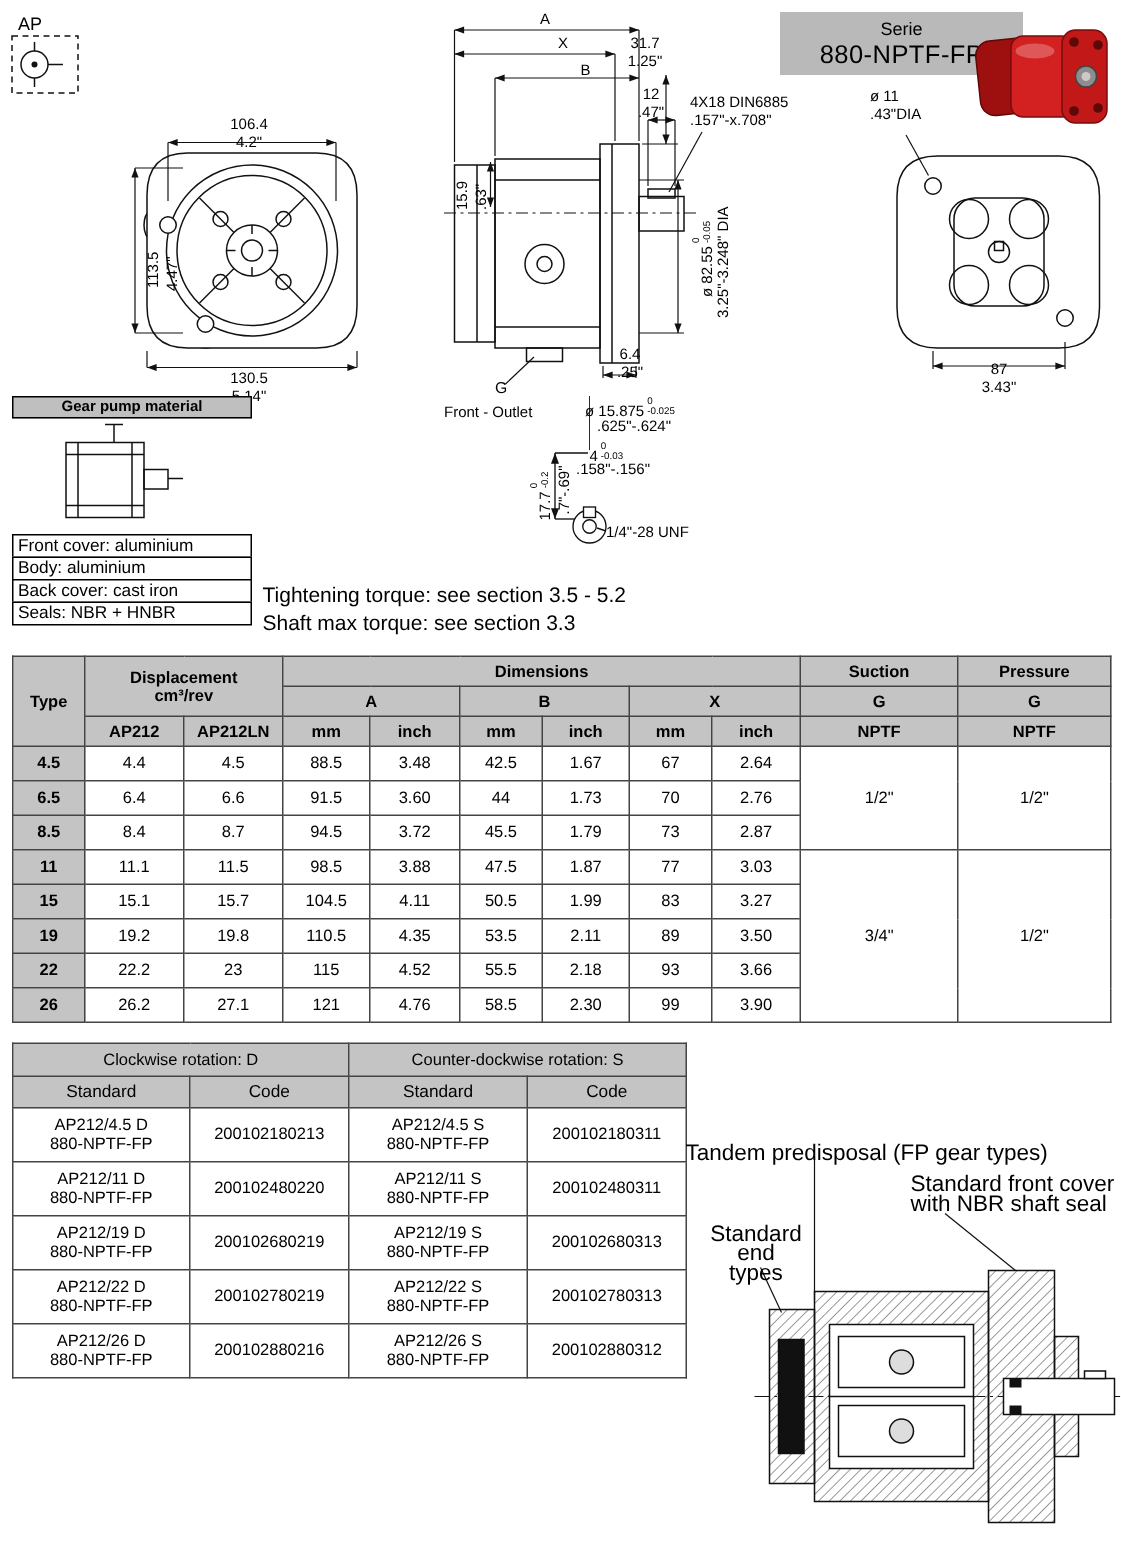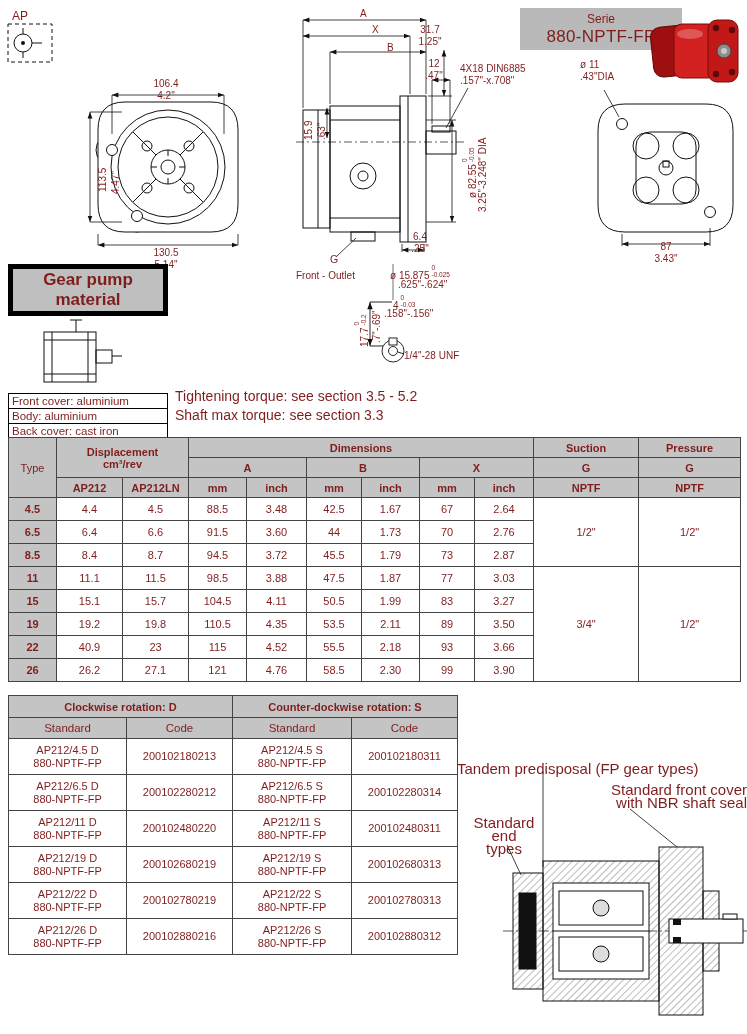--- a/index.html
+++ b/index.html
@@ -1,41 +1,41 @@
 <!DOCTYPE html>
 <html><head>
 <meta charset="utf-8">
 <style>
 *{margin:0;padding:0;box-sizing:border-box}
 html,body{background:#fff}
-.page{position:relative;width:747px;height:1034px;background:#fff;font-family:"Liberation Sans",sans-serif;color:#7f1d1d;overflow:hidden}
+.page{position:relative;width:747px;height:1034px;background:#fff;font-family:"Liberation Sans",sans-serif;color:#000000;overflow:hidden}
 .dlabel{position:absolute;font-size:10px;line-height:11px;white-space:nowrap}
 .rot{transform-origin:0 0;transform:rotate(-90deg)}
 .stack2{position:absolute;display:flex;flex-direction:column;align-items:center;font-size:10px;line-height:11.5px;white-space:nowrap;text-align:center}
 .stack2.left{align-items:flex-start;text-align:left}
 .tol{display:inline-block;font-size:6.5px;line-height:6.5px;vertical-align:2px;margin-left:2px}
 .tol i{display:block;font-style:normal}
 .serie-box{position:absolute;left:520px;top:8px;width:162px;height:42px;background:#b9b9b9;display:flex;flex-direction:column;align-items:center;justify-content:center;gap:1px}
 .serie-label{font-size:12px}
 .serie-value{font-size:17px;letter-spacing:.3px}
 .material-box{position:absolute;left:8px;top:264px;width:160px;font-size:11.5px}
-.material-title{border:5px solid #000000;background:#bfbfbf;font-weight:bold;text-align:center;padding:1px 0;font-size:17px}
+.material-title{border:1px solid #000000;background:#bfbfbf;font-weight:bold;text-align:center;padding:1px 0;font-size:10px}
 .material-fig{height:78px;position:relative}
 .material-item{border:1px solid #000;padding:1px 3px;margin-top:-1px;background:#fff}
 .note{position:absolute;font-size:14px}
 table{border-collapse:collapse;table-layout:fixed}
 .dim-table{position:absolute;left:8px;top:437px;width:732px;font-size:11px}
 .dim-table th,.dim-table td{border:1px solid #444;text-align:center;vertical-align:middle;padding:1px 0}
 .dim-table th{background:#c4c4c4;font-weight:bold;height:20px}
-.dim-table th.bold{font-weight:normal}
+.dim-table th.bold{font-weight:bold}
 .dim-table td{height:23px;background:#fff}
 .dim-table td.typecol{background:#c4c4c4;font-weight:bold}
 .codes-table{position:absolute;left:8px;top:695px;width:449px;font-size:11px}
 .codes-table th,.codes-table td{border:1px solid #444;text-align:center;vertical-align:middle}
-.codes-table th{background:#c4c4c4;height:22px;font-weight:bold}
+.codes-table th{background:#c4c4c4;height:22px;font-weight:normal}
 .codes-table th.sub{font-weight:normal;font-size:11.5px;height:21px}
 .codes-table td{height:36px;background:#fff;line-height:13px}
 .cs-label{position:absolute;font-size:15px;line-height:13px}
 .lineart{position:absolute;left:0;top:0}
 </style>
 </head>
 <body>
 
 <div class="page">
 
@@ -371,21 +371,21 @@
           <td>19.8</td>
           <td>110.5</td>
           <td>4.35</td>
           <td>53.5</td>
           <td>2.11</td>
           <td>89</td>
           <td>3.50</td>
         </tr>
         <tr>
           <td class="typecol">22</td>
-          <td>40.9</td>
+          <td>22.2</td>
           <td>23</td>
           <td>115</td>
           <td>4.52</td>
           <td>55.5</td>
           <td>2.18</td>
           <td>93</td>
           <td>3.66</td>
         </tr>
         <tr>
           <td class="typecol">26</td>
@@ -425,32 +425,20 @@
           <td>
             <div>AP212/4.5 D</div>
             <div>880-NPTF-FP</div>
           </td>
           <td>200102180213</td>
           <td>
             <div>AP212/4.5 S</div>
             <div>880-NPTF-FP</div>
           </td>
           <td>200102180311</td>
-        </tr>
-        <tr>
-          <td>
-            <div>AP212/6.5 D</div>
-            <div>880-NPTF-FP</div>
-          </td>
-          <td>200102280212</td>
-          <td>
-            <div>AP212/6.5 S</div>
-            <div>880-NPTF-FP</div>
-          </td>
-          <td>200102280314</td>
         </tr>
         <tr>
           <td>
             <div>AP212/11 D</div>
             <div>880-NPTF-FP</div>
           </td>
           <td>200102480220</td>
           <td>
             <div>AP212/11 S</div>
             <div>880-NPTF-FP</div>
@@ -518,21 +506,21 @@
       <circle cx="146" cy="259" r="8" fill="#ddd"></circle>
       <rect x="204" y="152" width="44" height="168" fill="url(#ht2)"></rect>
       <rect x="248" y="196" width="16" height="80" fill="url(#ht2)"></rect>
       <rect x="214" y="224" width="74" height="24" fill="#fff"></rect>
       <rect x="268" y="219" width="14" height="5" fill="#fff"></rect>
       <rect x="218" y="224" width="8" height="6" fill="#111" stroke="none"></rect>
       <rect x="218" y="242" width="8" height="6" fill="#111" stroke="none"></rect>
     </g>
   </svg>
   <div class="cs-label" style="left:457px;top:762px">Tandem predisposal (FP gear types)</div>
-  <div class="cs-label" style="left:607px;top:783px;width:140px;text-align:right">
+  <div class="cs-label" style="left:607px;top:783px;width:140px;text-align:left">
     <div>Standard front cover</div>
     <div>with NBR shaft seal</div>
   </div>
   <div class="cs-label" style="left:473px;top:816px;width:62px;text-align:center">
     <div>Standard</div>
     <div>end types</div>
   </div>
 
 </div>
 

